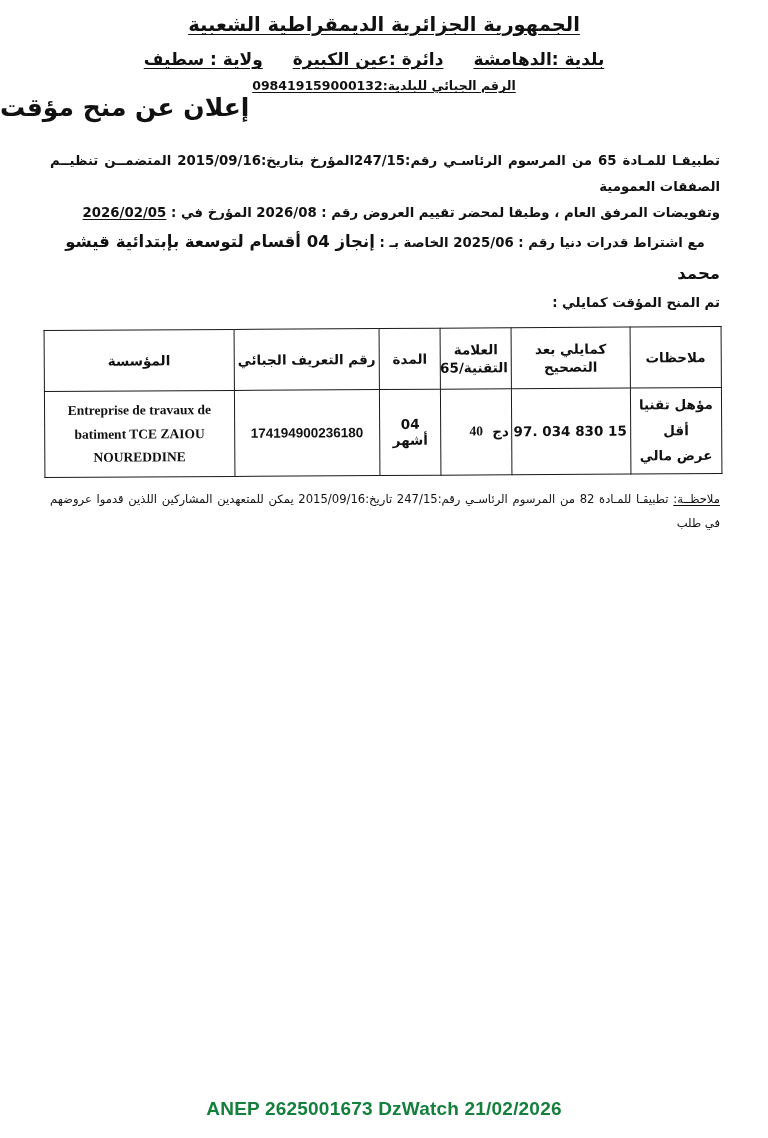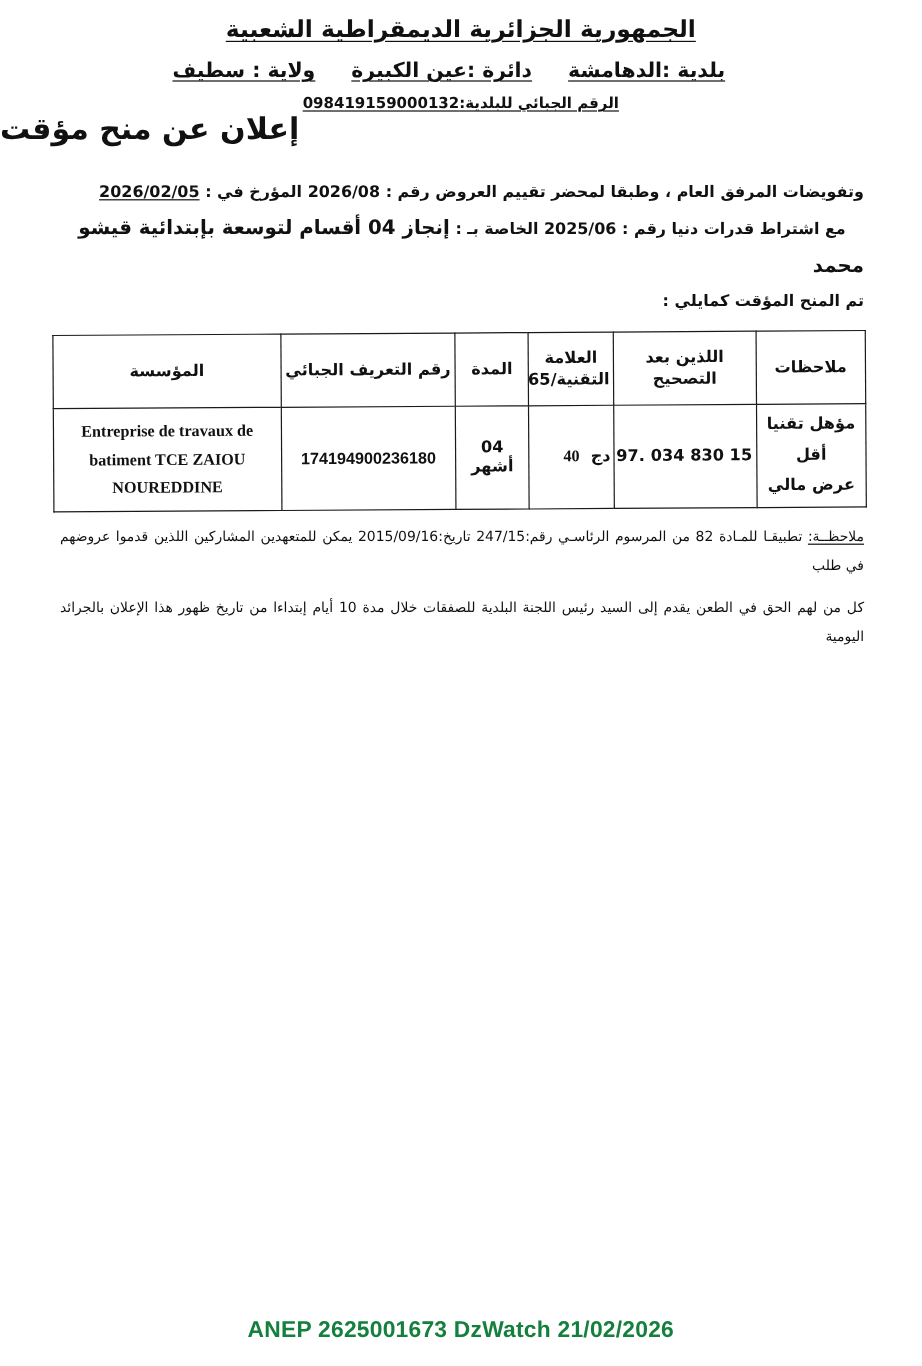--- a/index.html
+++ b/index.html
@@ -218,20 +218,21 @@
     </div>
 
     <div class="fiscal-line">
       <span>الرقم الجبائي للبلدية:</span><span class="num">098419159000132</span>
     </div>
   </div>
 
   <div class="doc-title">إعلان عن منح مؤقت</div>
 
   <div class="body-block">
+    <p class="p-line">تطبيقـا للمـادة 65 من المرسوم الرئاسـي رقم:247/15المؤرخ بتاريخ:2015/09/16 المتضمــن تنظيــم الصفقات العمومية</p>
 
     <p class="p-line">
       <span>وتفويضات المرفق العام ، وطبقا لمحضر تقييم العروض رقم : 2026/08 المؤرخ في : </span><span class="u ltr-num">2026/02/05</span>
     </p>
 
 
     <p class="p-line line-award">
       <span>مع اشتراط قدرات دنيا رقم : 2025/06 الخاصة بـ : </span><span class="big-project">إنجاز 04 أقسام لتوسعة  بإبتدائية قيشو محمد</span>
     </p>
 
@@ -244,21 +245,21 @@
         <col class="col-notes">
         <col class="col-amt">
         <col class="col-mark">
         <col class="col-dur">
         <col class="col-fisc">
         <col class="col-est">
       </colgroup>
       <thead>
         <tr>
           <th>ملاحظات</th>
-          <th>اللذين بعد التصحيح</th>
+          <th>كمايلي بعد التصحيح</th>
           <th>
             <div>العلامة</div>
             <div>التقنية/65</div>
           </th>
           <th>المدة</th>
           <th>رقم التعريف الجبائي</th>
           <th>المؤسسة</th>
         </tr>
       </thead>
       <tbody>
@@ -278,18 +279,17 @@
           </td>
         </tr>
       </tbody>
     </table>
   </div>
 
   <div class="note-block">
     <p class="p-line">
       <span class="lbl">ملاحظــة:</span><span> تطبيقـا للمـادة 82 من المرسوم الرئاسـي رقم:247/15 تاريخ:2015/09/16  يمكن للمتعهدين المشاركين اللذين قدموا عروضهم في طلب</span>
     </p>
-    <p class="p-line">كل من لهم الحق في الطعن يقدم إلى السيد رئيس اللجنة البلدية للصفقات خلال مدة 10 أيام إبتداءا من تاريخ ظهور هذا الإعلان بالجرائد اليومية</p>
   </div>
 
   <div class="footer-anep" style="color: #15803d;">ANEP 2625001673 DzWatch 21/02/2026</div>
 
 </div>
 
 </body></html>

